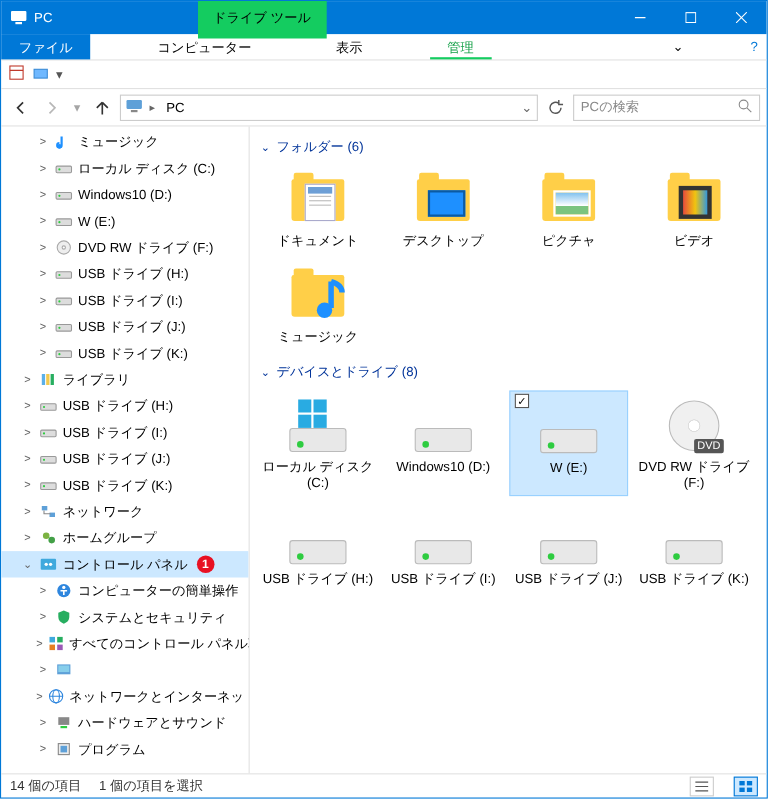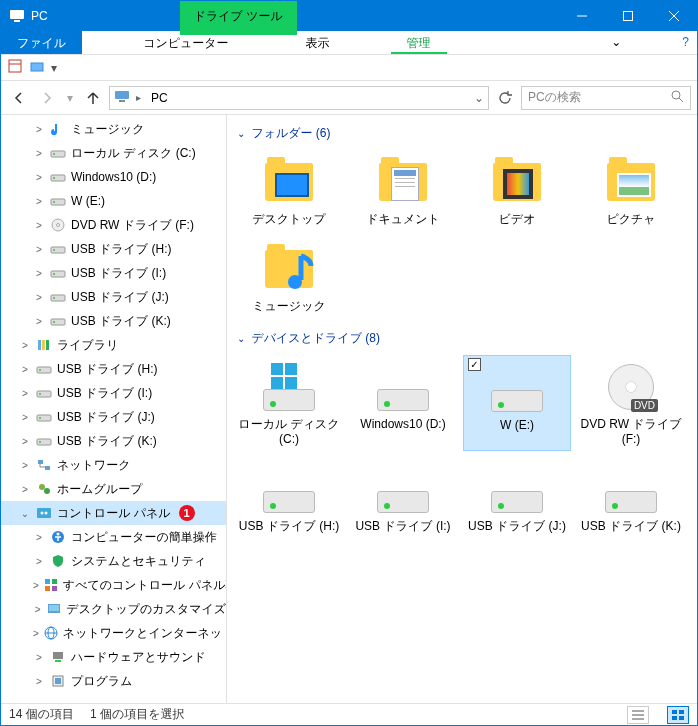--- a/index.html
+++ b/index.html
@@ -373,21 +373,20 @@
         <span>すべてのコントロール パネル項目</span>
       </div>
       <div class="tree-item d2">
         <span class="exp">&gt;</span>
         <span class="icon">
           <svg width="16" height="16">
             <rect x="2" y="3" width="12" height="9" fill="#5ea0d8"></rect>
             <rect x="3" y="4" width="10" height="6" fill="#87ceeb"></rect>
           </svg>
         </span>
-        <span>デスクトップのカスタマイズ</span>
       </div>
       <div class="tree-item d2">
         <span class="exp">&gt;</span>
         <span class="icon">
           <svg width="16" height="16">
             <circle cx="8" cy="8" r="6" fill="none" stroke="#2e86de"></circle>
             <ellipse cx="8" cy="8" rx="3" ry="6" fill="none" stroke="#2e86de"></ellipse>
             <line x1="2" y1="8" x2="14" y2="8" stroke="#2e86de"></line>
           </svg>
         </span>
@@ -414,62 +413,62 @@
         <span>プログラム</span>
       </div>
     </div>
   <div class="content">
 
     <div class="group-header">
       <span class="chev">⌄</span>
       <span><span>フォルダー</span> (<span>6</span>)</span>
     </div>
     <div class="items-grid" id="folders-grid">
-        <div class="item">
-          <div class="ico">
-            <div style="position:relative">
-              <div class="folder-shape"></div>
-              <div style="position:absolute;left:10px;top:10px;width:34px;height:24px;background:#1e90ff;border:2px solid #0b5aa3;"></div>
-            </div>
-          </div>
-          <div class="lbl">デスクトップ</div>
-        </div>
         <div class="item">
           <div class="ico">
             <div style="position:relative">
               <div class="folder-shape"></div>
               <div style="position:absolute;left:12px;top:4px;width:28px;height:34px;background:#fff;border:1px solid #aac;">
                 <div style="height:6px;background:#6d9fd6;margin:2px"></div>
                 <div style="margin:0 3px;border-top:1px solid #bbb;height:2px"></div>
                 <div style="margin:2px 3px;border-top:1px solid #bbb;height:2px"></div>
                 <div style="margin:2px 3px;border-top:1px solid #bbb;height:2px"></div>
               </div>
             </div>
           </div>
           <div class="lbl">ドキュメント</div>
         </div>
         <div class="item">
           <div class="ico">
             <div style="position:relative">
               <div class="folder-shape"></div>
+              <div style="position:absolute;left:10px;top:10px;width:34px;height:24px;background:#1e90ff;border:2px solid #0b5aa3;"></div>
+            </div>
+          </div>
+          <div class="lbl">デスクトップ</div>
+        </div>
+        <div class="item">
+          <div class="ico">
+            <div style="position:relative">
+              <div class="folder-shape"></div>
+              <div style="position:absolute;left:10px;top:10px;width:34px;height:24px;background:linear-gradient(#7ec0ee,#fff 60%,#7bc47f 60%);border:2px solid #fff;"></div>
+            </div>
+          </div>
+          <div class="lbl">ピクチャ</div>
+        </div>
+        <div class="item">
+          <div class="ico">
+            <div style="position:relative">
+              <div class="folder-shape"></div>
               <div style="position:absolute;left:10px;top:6px;width:30px;height:30px;background:#333;">
                 <div style="margin:4px;height:22px;background:linear-gradient(90deg,#e74c3c,#f1c40f,#3498db)"></div>
               </div>
             </div>
           </div>
           <div class="lbl">ビデオ</div>
-        </div>
-        <div class="item">
-          <div class="ico">
-            <div style="position:relative">
-              <div class="folder-shape"></div>
-              <div style="position:absolute;left:10px;top:10px;width:34px;height:24px;background:linear-gradient(#7ec0ee,#fff 60%,#7bc47f 60%);border:2px solid #fff;"></div>
-            </div>
-          </div>
-          <div class="lbl">ピクチャ</div>
         </div>
         <div class="item">
           <div class="ico">
             <div style="position:relative">
               <div class="folder-shape"></div>
               <svg style="position:absolute;left:10px;top:2px" width="40" height="40">
                 <path d="M26 4v24" stroke="#1e90ff" stroke-width="5"></path>
                 <circle cx="20" cy="30" r="7" fill="#1e90ff"></circle>
                 <path d="M26 4 q10 3 10 10" stroke="#1e90ff" stroke-width="5" fill="none"></path>
               </svg>

